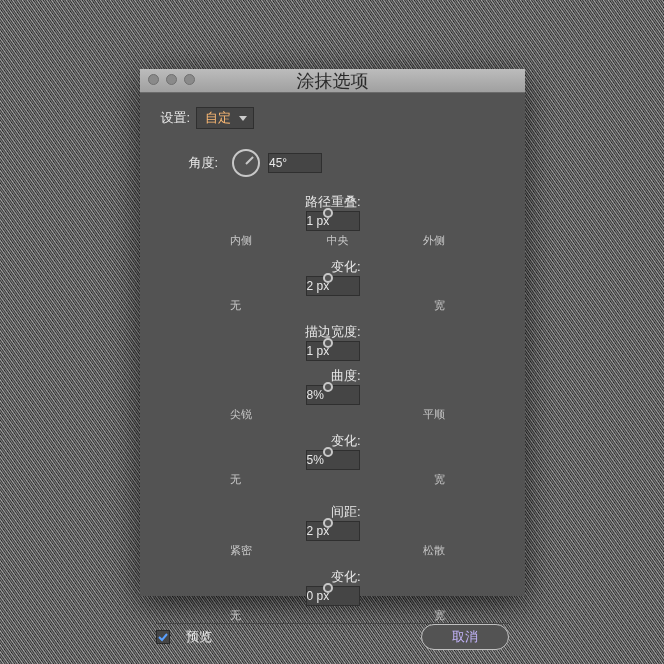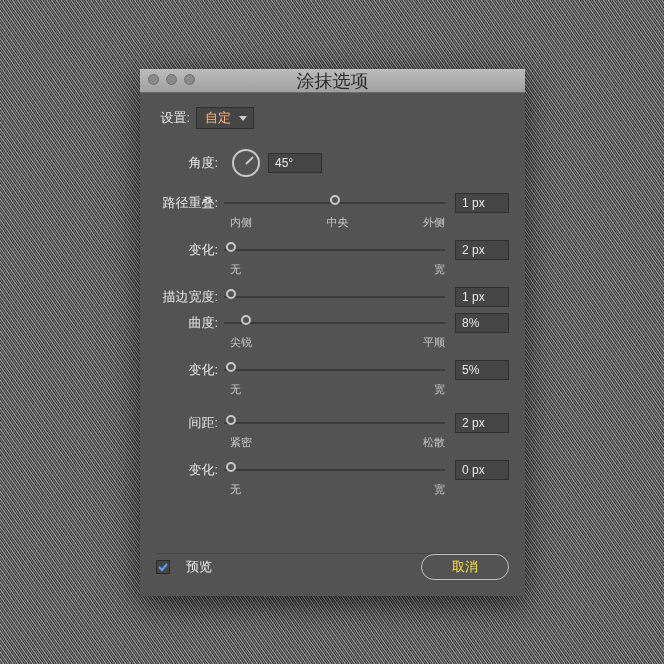--- a/index.html
+++ b/index.html
@@ -46,36 +46,36 @@
   .angle-dial {
     width: 28px; height: 28px; border: 2px solid #c8c8c8; border-radius: 50%;
     position: relative; margin: 0 8px;
   }
   .angle-dial::after {
     content: ""; position: absolute; width: 10px; height: 2px; background: #c8c8c8;
     left: 12px; top: 12px; transform-origin: 0 50%; transform: rotate(-45deg);
   }
   .valbox {
     background: #454545; border: 1px solid #2f2f2f;
-    height: 20px; width: 54px; padding: 0 6px;
+    height: 20px; width: 54px; padding: 0 0;
     color: #e8e8e8; font-size: 12px; display: flex; align-items: center;
   }
-  .slider-row { display: flex; align-items: center; margin-top: 10px; }
+  .slider-row { display: flex; align-items: center; margin-top: 10px; flex-direction: column; }
   .slider-wrap { flex: 1; position: relative; height: 10px; margin-right: 10px; }
   .track { position: absolute; left: 0; right: 0; top: 4px; height: 2px; background: #3a3a3a; }
   .thumb { position: absolute; top: -3px; width: 10px; height: 10px; border: 2px solid #c8c8c8; border-radius: 50%; background: #535353; margin-left: -5px; }
   .sublabels { display: flex; justify-content: space-between; font-size: 11px; color: #c8c8c8; margin: 2px 64px 0 74px; }
   .sublabels.two { margin-right: 64px; }
   .section-title { font-size: 13px; margin: 14px 0 2px 12px; }
   .footer { display: flex; align-items: center; border-top: 1px solid #454545; margin-top: auto; gap: 10px; }
   .chk { width: 14px; height: 14px; background: #454545; border: 1px solid #2a2a2a; display: inline-flex; align-items: center; justify-content: center; margin-right: 6px; }
   .chk svg { width: 10px; height: 10px; }
   .btn {
     height: 26px; width: 88px; border: 1px solid #c0c0c0; border-radius: 13px;
-    background: #535353; color: #fde047; display: inline-flex; align-items: center; justify-content: center;
+    background: #535353; color: #c4b5fd; display: inline-flex; align-items: center; justify-content: center;
     font-size: 13px;
   }
   .spacer { flex: 1; }
   .sub3 { display:flex; font-size:11px; color:#c8c8c8; margin:2px 64px 0 74px; }
   .sub3 span:nth-child(1){flex:0 0 auto;}
   .sub3 span:nth-child(2){flex:1; text-align:center;}
   .sub3 span:nth-child(3){flex:0 0 auto;}
 </style>
 </head>
 <body>

